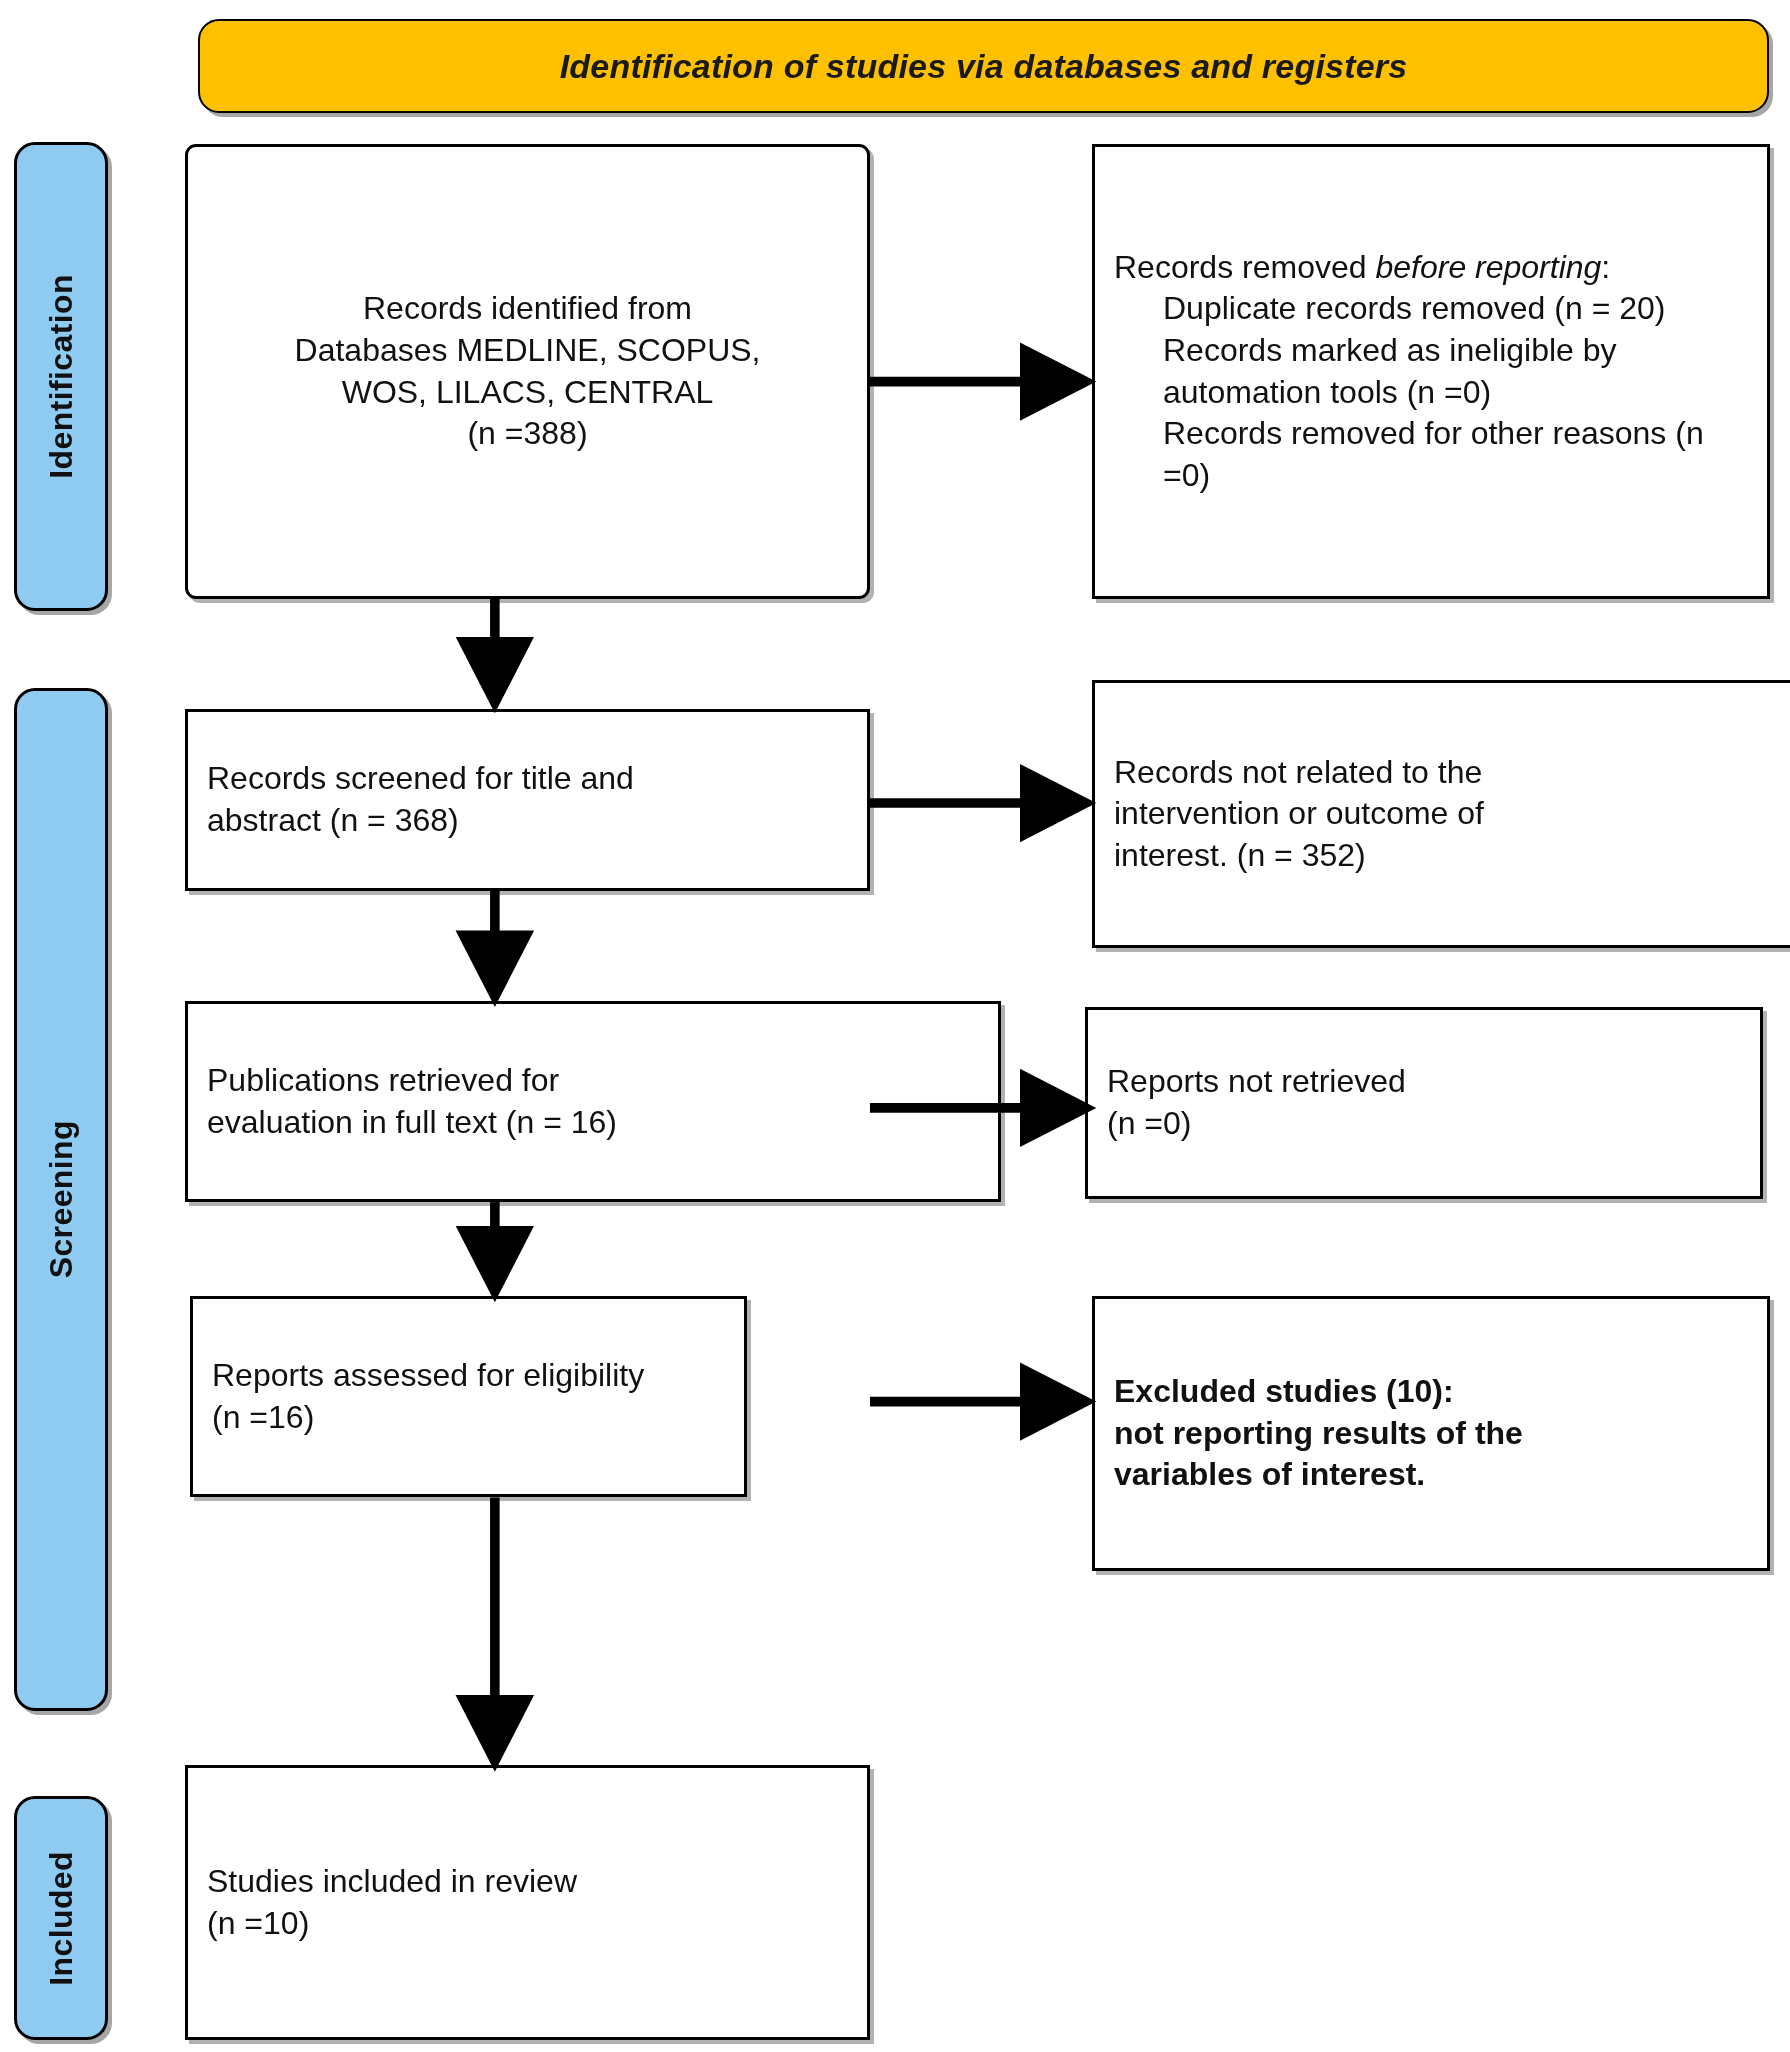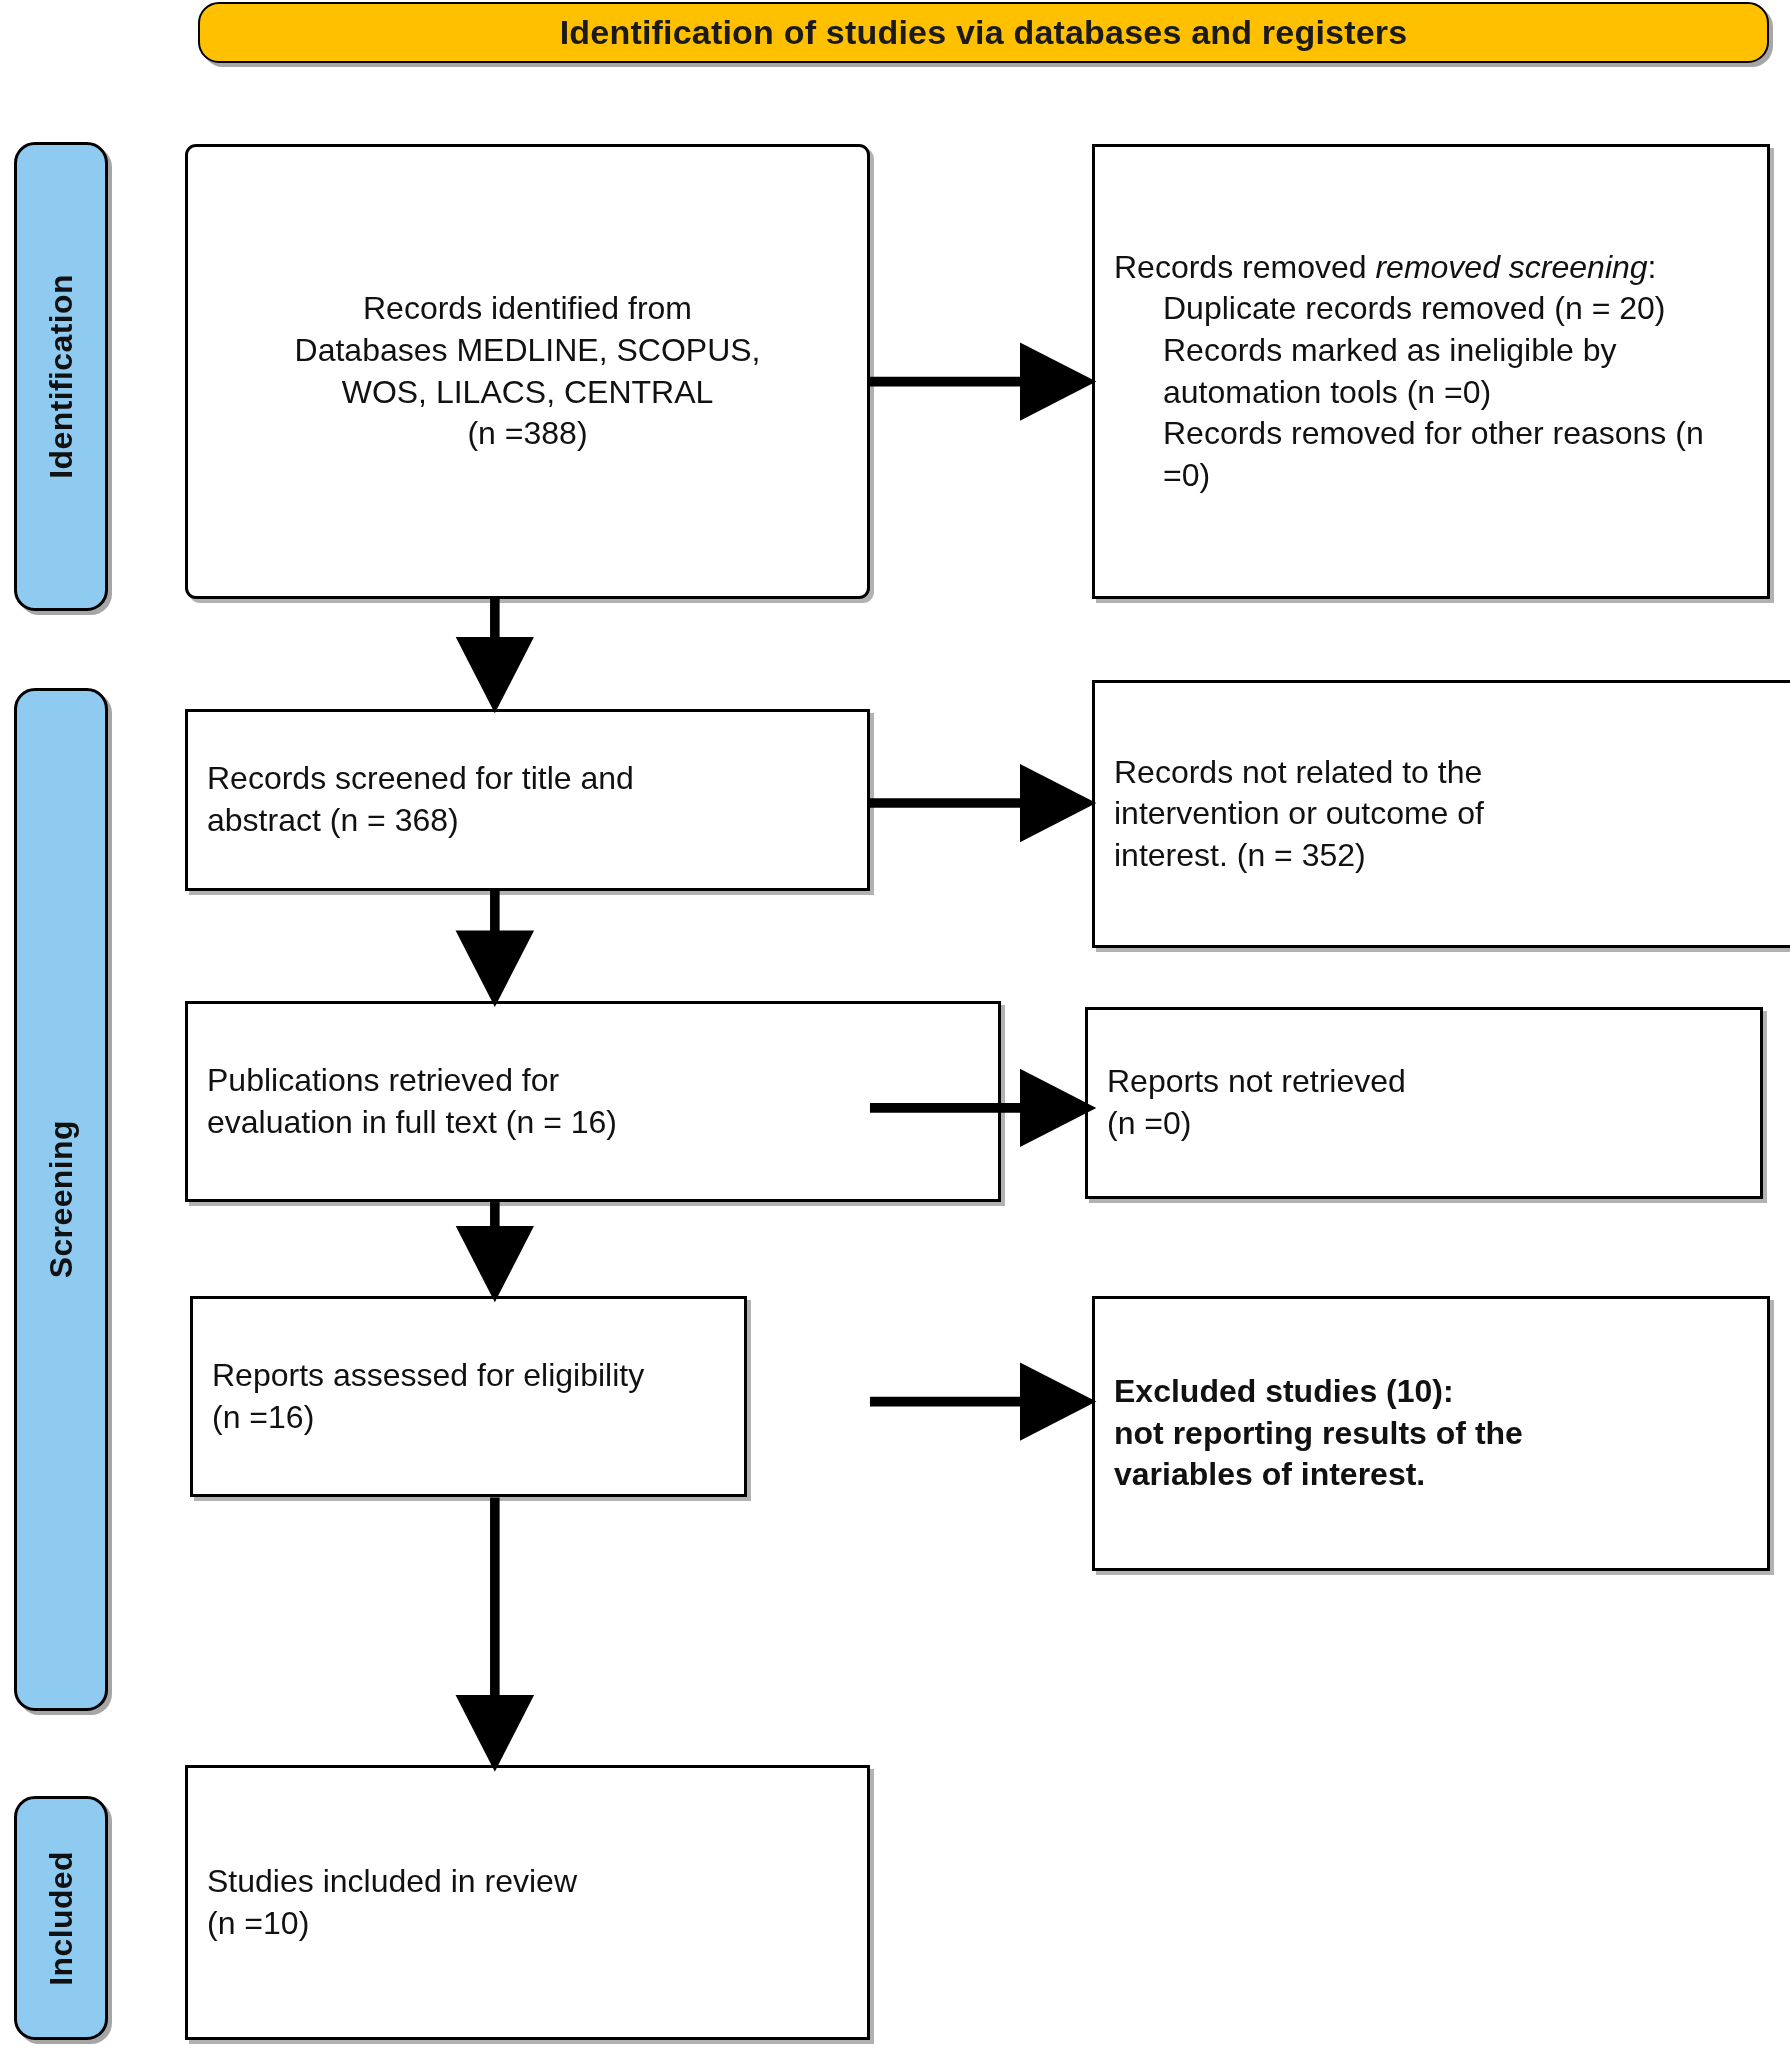--- a/index.html
+++ b/index.html
@@ -98,21 +98,21 @@
     width: 1791px;
     height: 2053px;
     pointer-events: none;
   }
 </style>
 </head>
 <body>
 
 <div id="canvas">
 
-  <div class="phase-banner" style="left:198px; top:2px; width:1571px; height:61px;">
+  <div class="phase-banner" style="left:198px; top:19px; width:1571px; height:94px;font-style:italic;">
     <span class="banner-text">Identification of studies via databases and registers</span>
   </div>
 
   <div class="stage-bar" style="left:14.4px; top:142px; width:94px; height:469px;">
     <span class="stage-text">Identification</span>
   </div>
 
   <div class="stage-bar" style="left:14.4px; top:688px; width:94px; height:1023px;">
     <span class="stage-text">Screening</span>
   </div>
@@ -125,21 +125,21 @@
     <div class="box-text">
       <span>Records identified from</span><br>
       <span>Databases MEDLINE, SCOPUS,</span><br>
       <span>WOS, LILACS, CENTRAL</span><br>
       <span>(n =388)</span>
     </div>
   </div>
 
   <div class="flow-box" style="left:1092px; top:144px; width:678px; height:455px;">
     <div class="box-text">
-      <span>Records removed </span><span class="ital">removed screening</span><span>:</span>
+      <span>Records removed </span><span class="ital">before reporting</span><span>:</span>
       <span class="indent">Duplicate records removed (n = 20)</span>
       <span class="indent">Records marked as ineligible by automation tools (n =0)</span>
       <span class="indent">Records removed for other reasons (n =0)</span>
     </div>
   </div>
 
   <div class="flow-box" style="left:185px; top:709px; width:685px; height:182px;">
     <div class="box-text">
       <span>Records screened for title and</span><br>
       <span>abstract (n = 368)</span>

